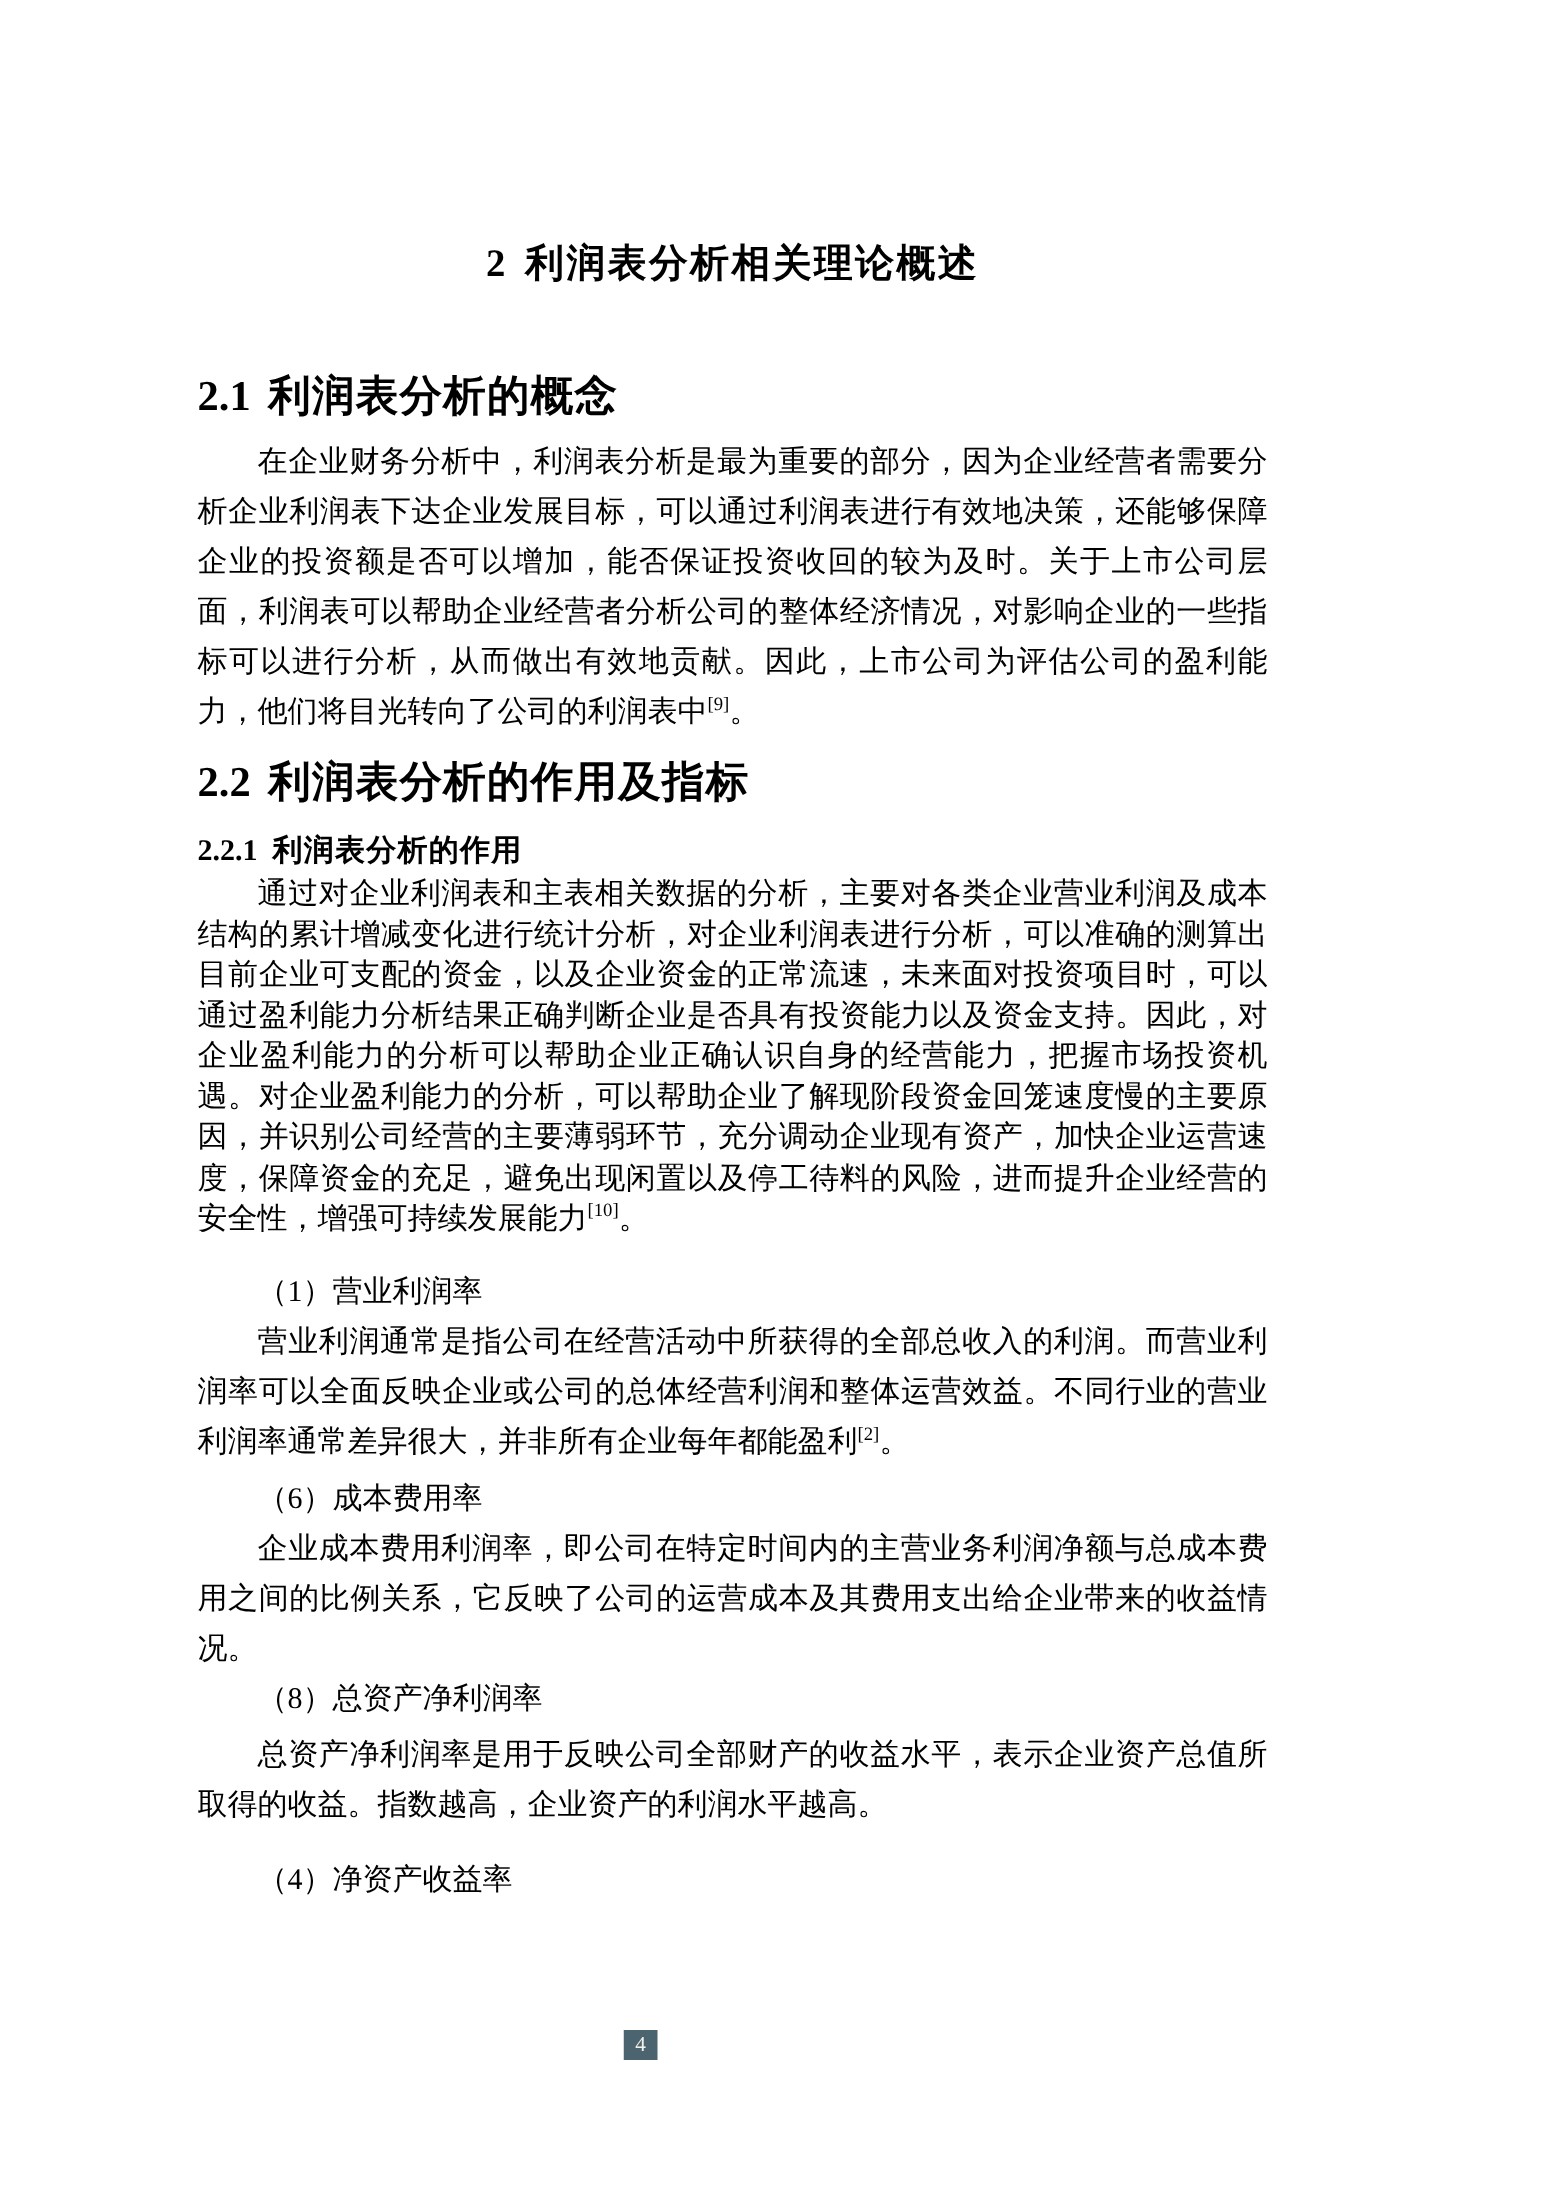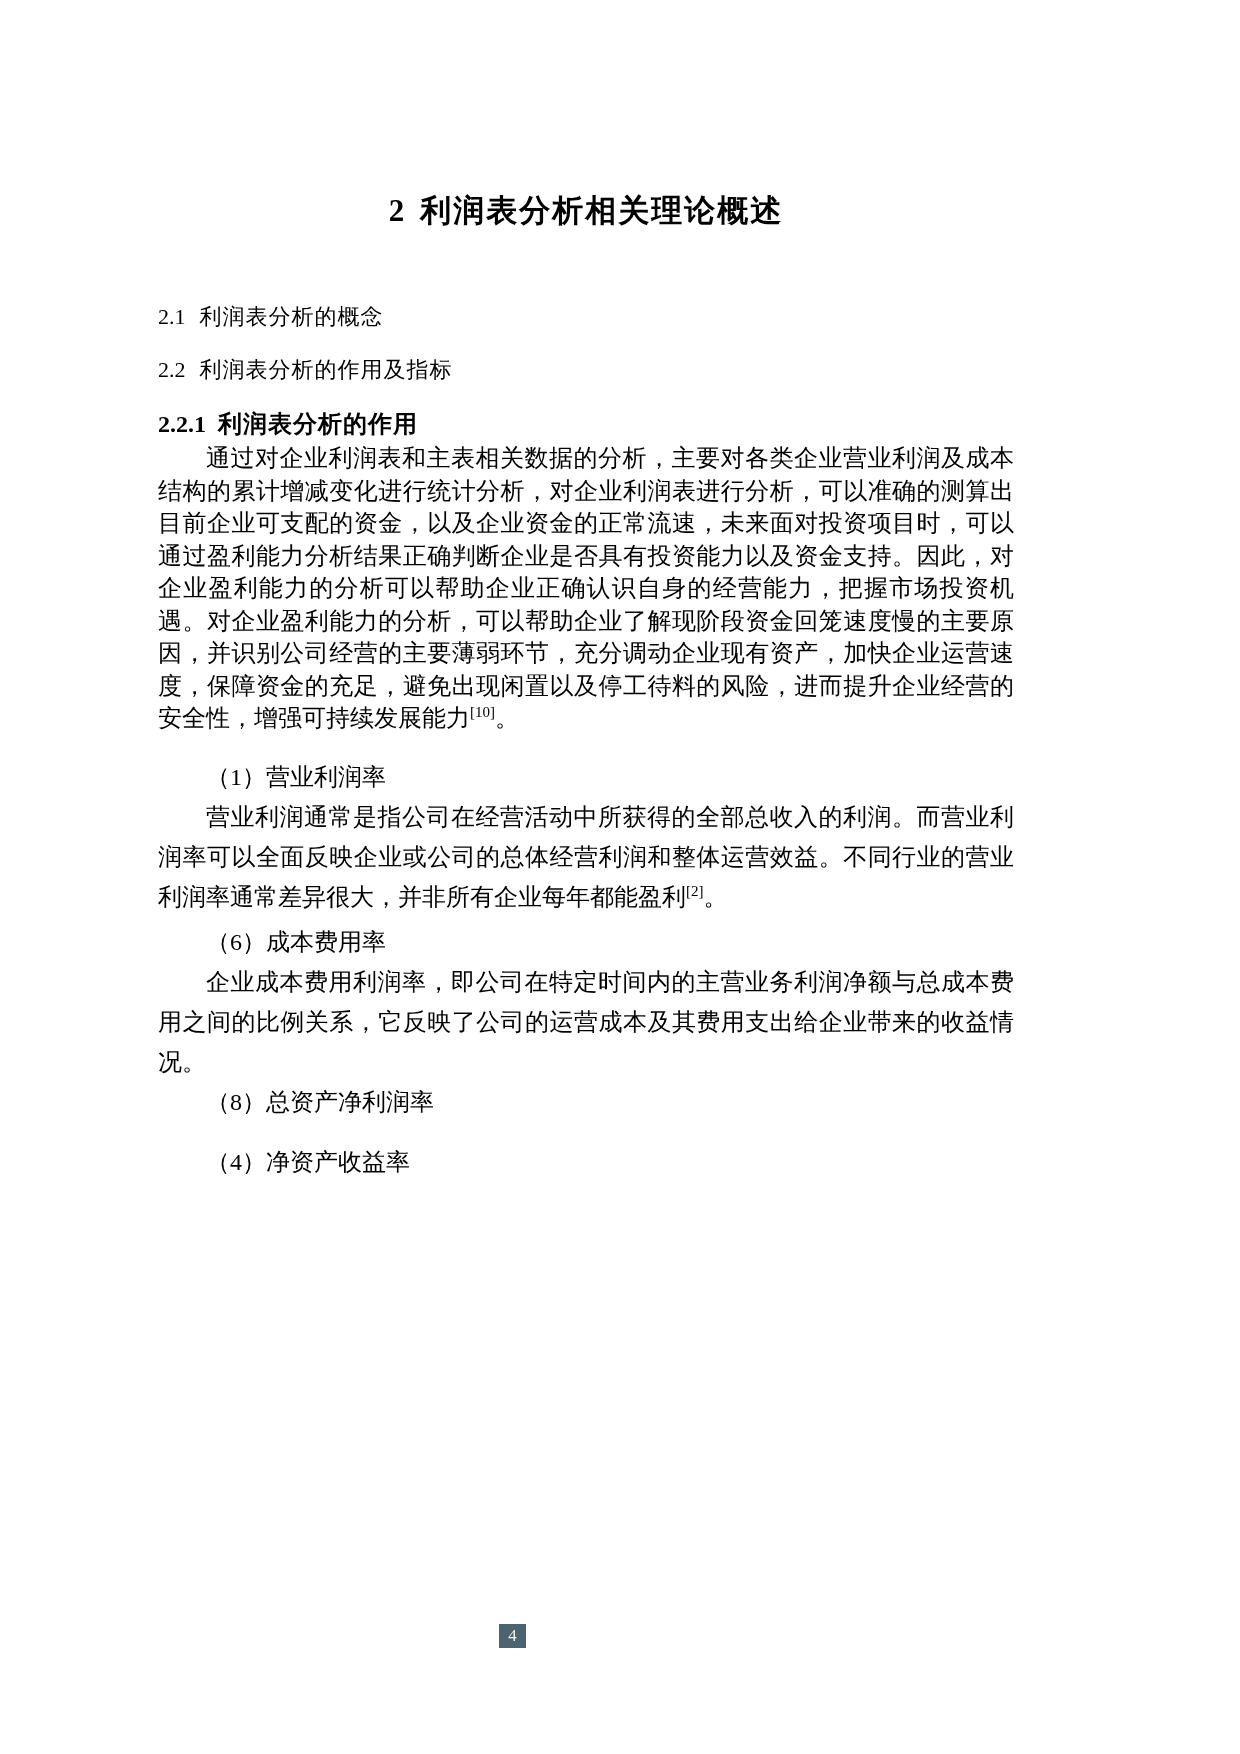--- a/index.html
+++ b/index.html
@@ -21,23 +21,23 @@
     font-size: 31px;
     line-height: 46px;
     font-weight: bold;
   }
   .doc-title .hnum { font-family: "Liberation Serif", serif; margin-right: 16px; }
   .doc-title .htext { font-family: "Liberation Sans", "DejaVu Sans", sans-serif; letter-spacing: 2px; }
 
   
   .h-sec {
     margin: 0;
-    font-size: 22px;
+    font-size: 34px;
     line-height: 34px;
-    font-weight: normal;
+    font-weight: bold;
   }
   .h-sec .hnum { font-family: "Liberation Serif", serif; margin-right: 14px; }
   .h-sec .htext { font-family: "Liberation Sans", "DejaVu Sans", sans-serif; letter-spacing: 1px; }
 
   
   .h-sub {
     margin: 0;
     font-size: 24px;
     line-height: 29px;
     font-weight: bold;
@@ -95,33 +95,35 @@
 </style>
 </head>
 <body>
 
 <div class="page">
 
   <h1 class="doc-title"><span class="hnum">2</span><span class="htext">利润表分析相关理论概述</span></h1>
 
   <h2 class="h-sec" id="h21"><span class="hnum">2.1</span><span class="htext">利润表分析的概念</span></h2>
 
+  <p class="para" id="p1"><span>在企业财务分析中，利润表分析是最为重要的部分，因为企业经营者需要分析企业利润表下达企业发展目标，可以通过利润表进行有效地决策，还能够保障企业的投资额是否可以增加，能否保证投资收回的较为及时。关于上市公司层面，利润表可以帮助企业经营者分析公司的整体经济情况，对影响企业的一些指标可以进行分析，从而做出有效地贡献。因此，上市公司为评估公司的盈利能力，他们将目光转向了公司的利润表中</span><sup class="ref">[9]</sup><span>。</span></p>
 
   <h2 class="h-sec" id="h22"><span class="hnum">2.2</span><span class="htext">利润表分析的作用及指标</span></h2>
 
   <h3 class="h-sub" id="h221"><span class="hnum">2.2.1</span><span class="htext">利润表分析的作用</span></h3>
 
   <p class="para tight" id="p2"><span>通过对企业利润表和主表相关数据的分析，主要对各类企业营业利润及成本结构的累计增减变化进行统计分析，对企业利润表进行分析，可以准确的测算出目前企业可支配的资金，以及企业资金的正常流速，未来面对投资项目时，可以通过盈利能力分析结果正确判断企业是否具有投资能力以及资金支持。因此，对企业盈利能力的分析可以帮助企业正确认识自身的经营能力，把握市场投资机遇。对企业盈利能力的分析，可以帮助企业了解现阶段资金回笼速度慢的主要原因，并识别公司经营的主要薄弱环节，充分调动企业现有资产，加快企业运营速度，保障资金的充足，避免出现闲置以及停工待料的风险，进而提升企业经营的安全性，增强可持续发展能力</span><sup class="ref">[10]</sup><span>。</span></p>
 
 
   <p class="item-label" id="item1">（1）营业利润率</p>
   <p class="para" id="p3"><span>营业利润通常是指公司在经营活动中所获得的全部总收入的利润。而营业利润率可以全面反映企业或公司的总体经营利润和整体运营效益。不同行业的营业利润率通常差异很大，并非所有企业每年都能盈利</span><sup class="ref">[2]</sup><span>。</span></p>
 
   <p class="item-label" id="item2">（6）成本费用率</p>
   <p class="para" id="p4"><span>企业成本费用利润率，即公司在特定时间内的主营业务利润净额与总成本费用之间的比例关系，它反映了公司的运营成本及其费用支出给企业带来的收益情况。</span></p>
 
   <p class="item-label" id="item3">（8）总资产净利润率</p>
+  <p class="para" id="p5"><span>总资产净利润率是用于反映公司全部财产的收益水平，表示企业资产总值所取得的收益。指数越高，企业资产的利润水平越高。</span></p>
 
   <p class="item-label" id="item4">（4）净资产收益率</p>
 
   <div class="page-badge">4</div>
 
 </div>
 
 </body></html>

